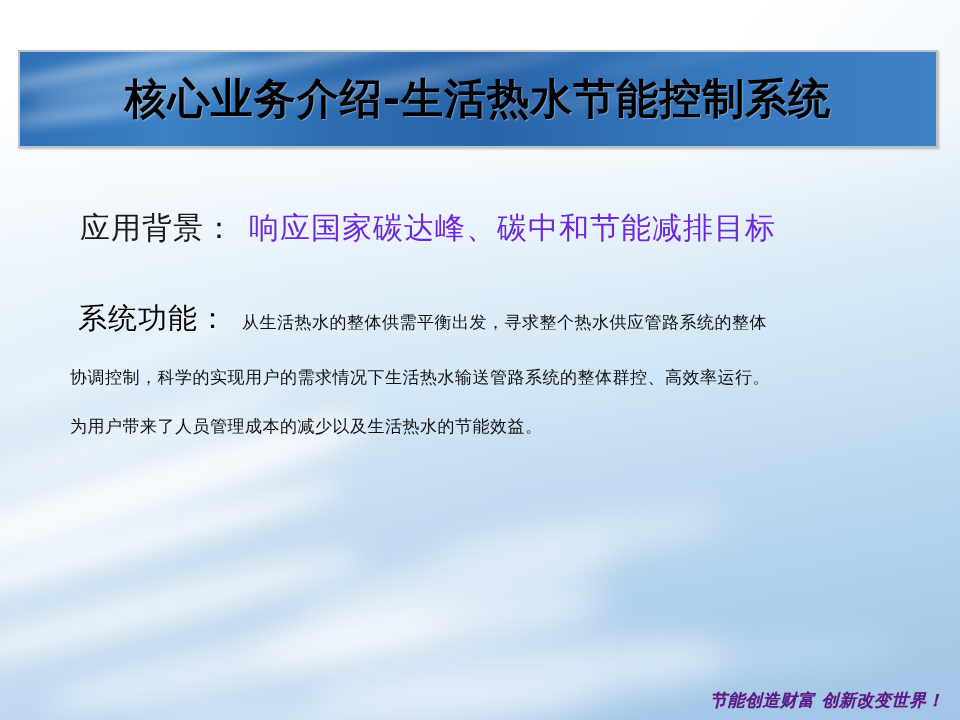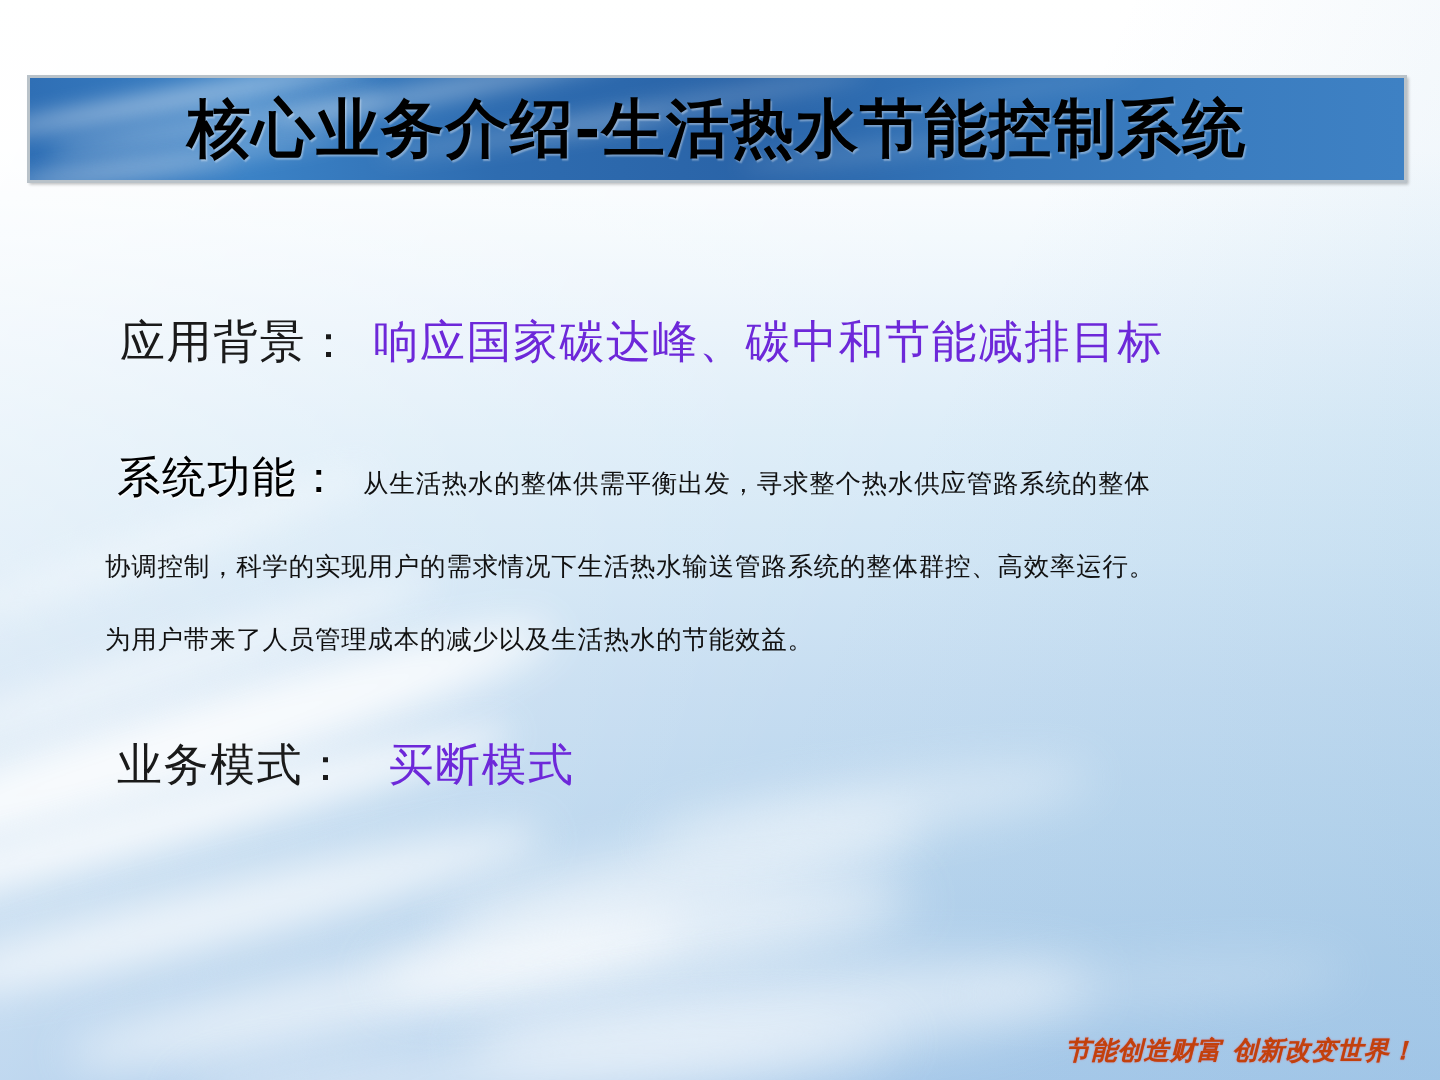--- a/index.html
+++ b/index.html
@@ -70,21 +70,21 @@
   .cloud.c10{ left: 120px;  top: 690px; width: 480px; height: 46px; opacity: .48; transform: rotate(-5deg);  filter: blur(18px); }
   .cloud.c11{ left: -40px;  top: 352px; width: 300px; height: 22px; opacity: .38; transform: rotate(-19deg); filter: blur(11px); }
   .cloud.c12{ left: 640px;  top: 640px; width: 260px; height: 30px; opacity: .22; transform: rotate(-4deg);  filter: blur(16px); }
 
   
   .title-banner {
     position: absolute;
     left: 18px;
     top: 50px;
     width: 920px;
-    height: 72px;
+    height: 98px;
     box-sizing: border-box;
     border: 2px solid #b9c2c9;
     box-shadow: 1px 1px 2px rgba(0,0,0,.25);
     overflow: hidden;
     background:
       linear-gradient(to right,
         #2f6fb5 0%,
         #3b82c6 16%,
         #2e6cb0 34%,
         #2a64a8 52%,
@@ -166,21 +166,21 @@
 
   .gap { display: inline-block; width: 14px; }
   .gap-wide { display: inline-block; width: 26px; }
 
   
   .slogan {
     position: absolute;
     right: 16px;
     bottom: 8px;
     z-index: 4;
-    color: #c2410c;
+    color: #4c1d95;
     font-family: "DejaVu Serif", "Liberation Serif", serif;
     font-weight: bold;
     font-style: italic;
     font-size: 17px;
     letter-spacing: .5px;
     white-space: nowrap;
     text-shadow: 0 0 1px rgba(238,17,17,.6);
     margin-left: 26px;
   }
 </style>
@@ -231,21 +231,18 @@
     </div>
 
     <div class="row" id="row-func-line2">
       <span class="body-small">协调控制，科学的实现用户的需求情况下生活热水输送管路系统的整体群控、高效率运行。</span>
     </div>
 
     <div class="row" id="row-func-line3">
       <span class="body-small">为用户带来了人员管理成本的减少以及生活热水的节能效益。</span>
     </div>
 
-    <div class="row" id="row-mode">
-      <span class="label-big">业务模式：</span><span class="gap-wide"></span><span class="accent-big">买断模式</span>
-    </div>
 
   </div>
 
   <div class="slogan">节能创造财富 创新改变世界！</div>
 
 </div>
 
 </body></html>

